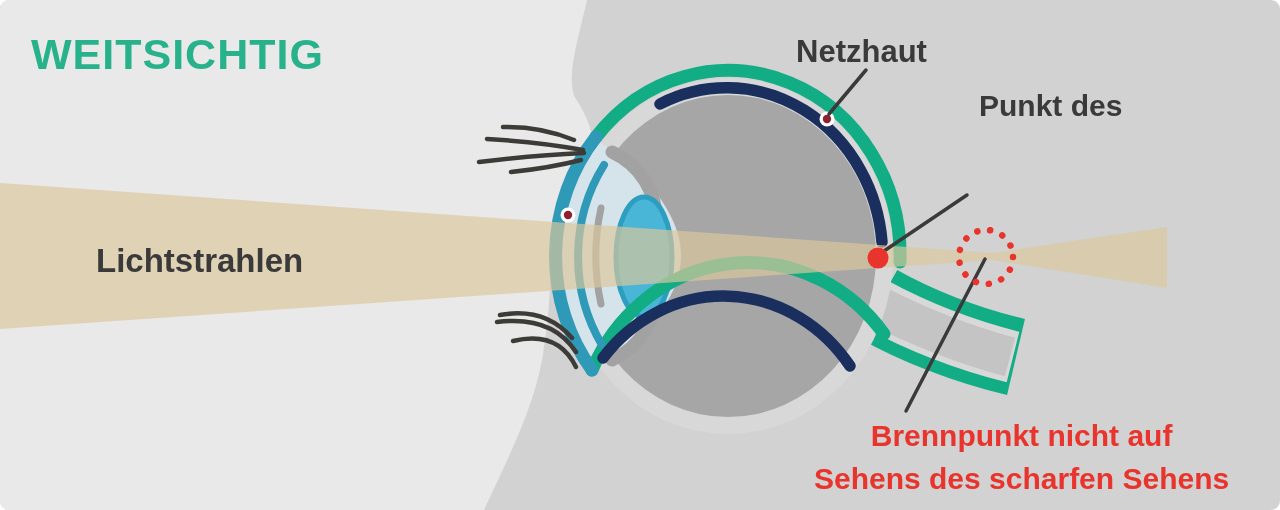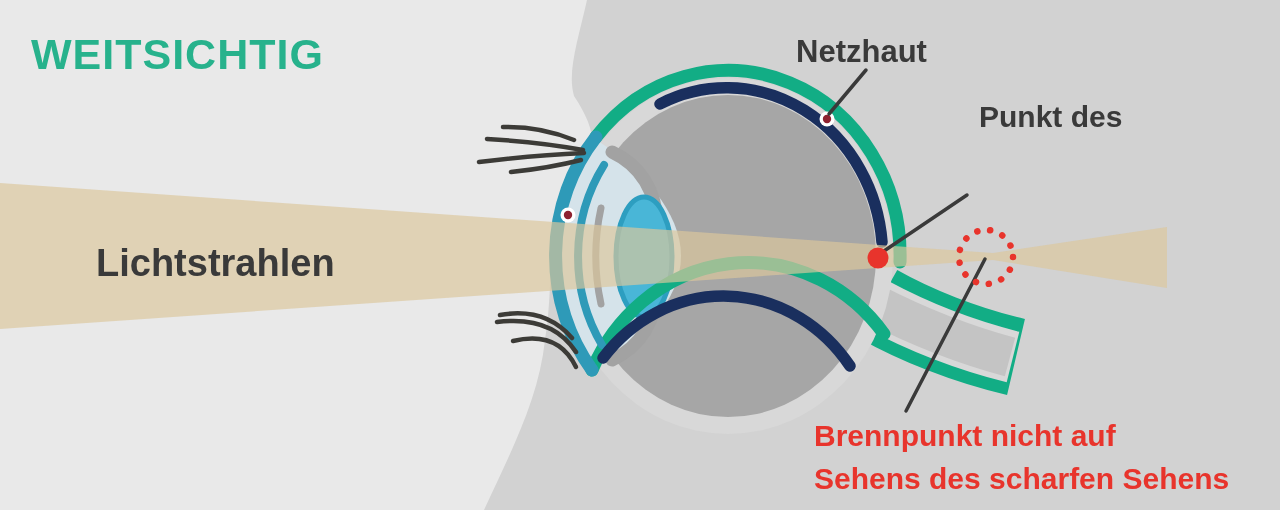--- a/index.html
+++ b/index.html
@@ -2,32 +2,33 @@
 <html><head>
 <meta charset="utf-8">
 <style>
   html,body{margin:0;padding:0;}
   body{font-family:"Liberation Sans", sans-serif;}
   #stage{
     position:relative;
     width:1280px;height:510px;
     background:#d2d2d2;
     overflow:hidden;
+    border-radius:9px;
   }
   #diagram-svg{position:absolute;left:0;top:0;}
   .lbl{position:absolute;font-weight:bold;color:#3a3a3a;white-space:nowrap;}
   #page-title{
     left:31px;top:30px;
     font-size:43px;font-weight:800;letter-spacing:1px;
     color:#27b28c;
   }
-  #label-light-rays{left:96px;top:242px;font-size:38px;}
+  #label-light-rays{left:96px;top:242px;font-size:33px;}
   #label-retina{left:796px;top:34px;font-size:31px;text-align:right;}
-  #label-sharp-point{left:979px;top:96px;font-size:30px;line-height:41px;}
-  #label-focal-warning{left:814px;top:414px;font-size:30px;line-height:43px;color:#e8342c;}
+  #label-sharp-point{left:979px;top:85px;font-size:30px;line-height:41px;}
+  #label-focal-warning{left:814px;top:414px;font-size:30px;line-height:43px;color:#e8342c;text-align:center;}
 </style>
 </head>
 <body>
 
 <div id="stage">
 
   <svg id="diagram-svg" width="1280" height="510" viewBox="0 0 1280 510">
 
     <g>
       <path d="M 0 0 L 587 0

